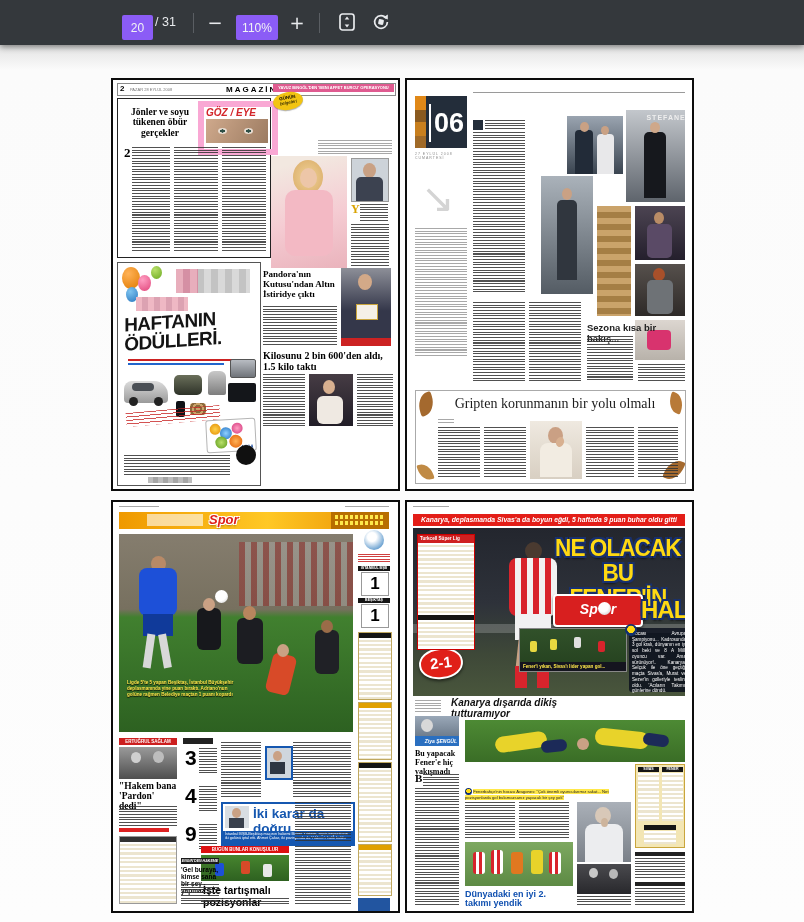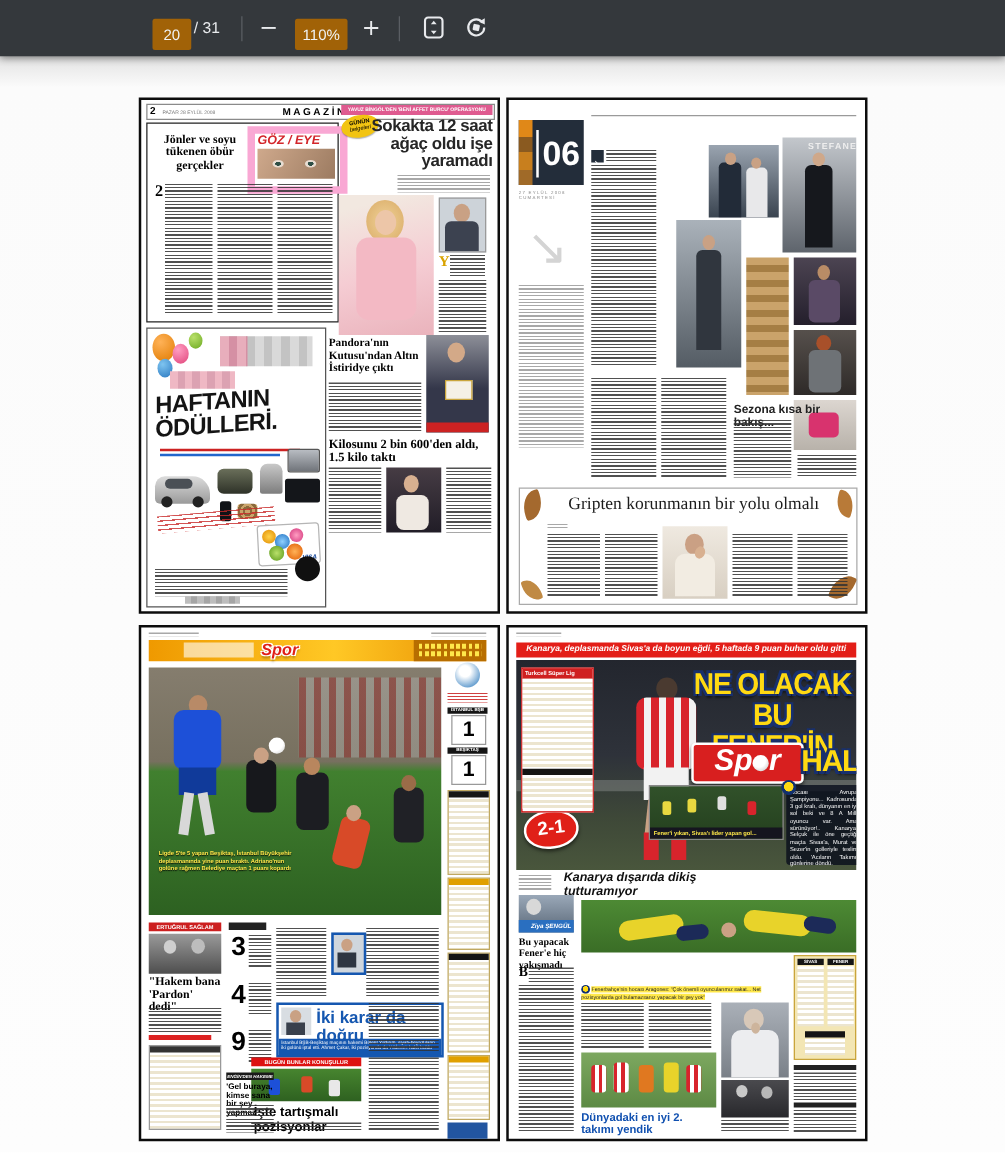--- a/index.html
+++ b/index.html
@@ -1,21 +1,21 @@
 <!DOCTYPE html>
 <html><head>
 <meta charset="utf-8">
 <style>
   html,body{margin:0;padding:0;background:#fff}
   #stage{position:relative;width:804px;height:922px;overflow:hidden;
     background:linear-gradient(#e3e3e3 46px,#fbfbfb 70px,#fdfdfd);font-family:"Liberation Sans",sans-serif}
   
   .toolbar{position:absolute;top:0;left:0;width:804px;height:45px;background:#34383c;
     box-shadow:0 2px 6px rgba(0,0,0,.45);z-index:50}
-  .tb-box{position:absolute;background:#a16207;color:#f1f3f4;border:none;border-radius:2px;
+  .tb-box{position:absolute;background:#8b5cf6;color:#f1f3f4;border:none;border-radius:2px;
     text-align:center;font-size:12px;font-family:"Liberation Sans",sans-serif}
   .tb-txt{position:absolute;color:#e8eaed;font-size:12.5px;line-height:23px}
   .tb-sep{position:absolute;width:1px;height:20px;background:#5a5e63;top:13px}
   .tb-btn{position:absolute;background:none;border:none;color:#e8eaed;cursor:pointer;padding:0;
     font-size:18px;line-height:23px;font-family:"DejaVu Sans",sans-serif}
   
   .pg{position:absolute;width:285px;height:409px;background:#fff;border:2px solid #0c0c0c;overflow:hidden}
   .abs{position:absolute}
   .ph{position:absolute;overflow:hidden}
   .gk{position:absolute;background-image:repeating-linear-gradient(rgba(50,50,50,.85) 0 1px,transparent 1px 2.7px)}
@@ -81,21 +81,20 @@
       <div class="gk" style="left:104px;top:48px;width:44px;height:104px"></div>
     </div>
 
     <div class="abs" style="left:160px;top:4px;width:121px;height:8px;background:#df5b90">
       <div style="font-size:4px;color:#fff;font-weight:bold;text-align:center;line-height:8px;white-space:nowrap;overflow:hidden">YAVUZ BİNGÖL'DEN 'BENİ AFFET BURCU' OPERASYONU</div>
     </div>
     <div class="abs" style="left:160px;top:12px;width:30px;height:18px;background:#f2c412;border-radius:50%;transform:rotate(-10deg);text-align:center;box-shadow:0 1px 1px rgba(0,0,0,.3)">
       <div style="font-size:4.5px;font-weight:900;padding-top:3px">GÜNÜN</div>
       <div style="font-size:4.5px;font-style:italic">belgeleri</div>
     </div>
-    <div class="abs" style="left:178px;top:14px;width:103px;font-size:13.5px;font-weight:900;text-align:right;line-height:1.05;color:#262626;letter-spacing:-.3px">Sokakta 12 saat ağaç oldu işe yaramadı</div>
     <div class="gkl" style="left:205px;top:60px;width:74px;height:14px"></div>
 
     <div class="ph" style="left:158px;top:76px;width:76px;height:112px;background:linear-gradient(165deg,#f2e8e0 10%,#f5ccd3 55%,#eab3bc)">
       <div class="abs c" style="left:22px;top:4px;width:30px;height:34px;background:radial-gradient(#e9c689 30%,#d9ab66)"></div>
       <div class="abs c" style="left:29px;top:12px;width:17px;height:20px;background:#edc6a8"></div>
       <div class="abs" style="left:14px;top:34px;width:48px;height:66px;border-radius:10px;background:#f3b9c4"></div>
     </div>
 
     <div class="ph" style="left:238px;top:78px;width:36px;height:42px;background:#cdd3d9;border:1px solid #9a9a9a">
       <div class="abs c" style="left:11px;top:4px;width:13px;height:15px;background:#c9a184"></div>
@@ -361,21 +360,21 @@
       <div class="abs" style="left:102px;top:86px;width:36px;height:26px;background:#f2f2f2"></div>
       <div class="abs" style="left:104px;top:112px;width:10px;height:30px;background:#c9a184;transform:rotate(6deg)"></div>
       <div class="abs" style="left:124px;top:112px;width:10px;height:30px;background:#c9a184;transform:rotate(-8deg)"></div>
       <div class="abs" style="left:102px;top:138px;width:12px;height:22px;background:#d8242c"></div>
       <div class="abs" style="left:124px;top:140px;width:12px;height:20px;background:#d8242c"></div>
 
       <div class="abs on" style="left:140px;top:8px;width:138px;text-align:center;font-size:24px;font-weight:900;color:#ffd912;line-height:1.04;letter-spacing:-1px;transform:scaleX(.94);transform-origin:left top">
         <div>NE OLACAK</div>
         <div>BU FENER'İN</div>
       </div>
-      <div class="abs" style="left:140px;top:66px;width:86px;height:29px;background:#d81f1f;border:2px solid #fff;border-radius:4px;box-shadow:0 2px 3px rgba(0,0,0,.5);color:#fff;font-size:24px;font-weight:900;font-style:italic;text-align:center;line-height:26px">
+      <div class="abs" style="left:140px;top:66px;width:86px;height:29px;background:#d81f1f;border:2px solid #fff;border-radius:4px;box-shadow:0 2px 3px rgba(0,0,0,.5);color:#fff;font-size:14px;font-weight:900;font-style:italic;text-align:center;line-height:26px">
         <span>Sp</span><span class="c" style="display:inline-block;width:13px;height:13px;background:radial-gradient(circle at 40% 35%,#fff 45%,#bbb);vertical-align:-1px"></span><span>r</span>
       </div>
       <div class="abs on" style="left:228px;top:68px;font-size:24px;font-weight:900;color:#ffd912;letter-spacing:-1px">HALİ?</div>
 
       <div class="abs" style="left:6px;top:120px;width:40px;height:27px;background:#e02018;border:2px solid #fff;border-radius:48%;transform:rotate(-7deg);color:#fff;font-size:15px;font-weight:900;text-align:center;line-height:26px;box-shadow:0 2px 3px rgba(0,0,0,.5)">2-1</div>
 
       <div class="ph" style="left:106px;top:100px;width:106px;height:42px;border:1px solid #888;background:linear-gradient(#31512a,#24401e)">
         <div class="abs" style="left:10px;top:12px;width:7px;height:11px;background:#e8d840;border-radius:2px"></div>
         <div class="abs" style="left:30px;top:10px;width:7px;height:11px;background:#e8d840;border-radius:2px"></div>
         <div class="abs" style="left:54px;top:8px;width:7px;height:11px;background:#e0e0e0;border-radius:2px"></div>

